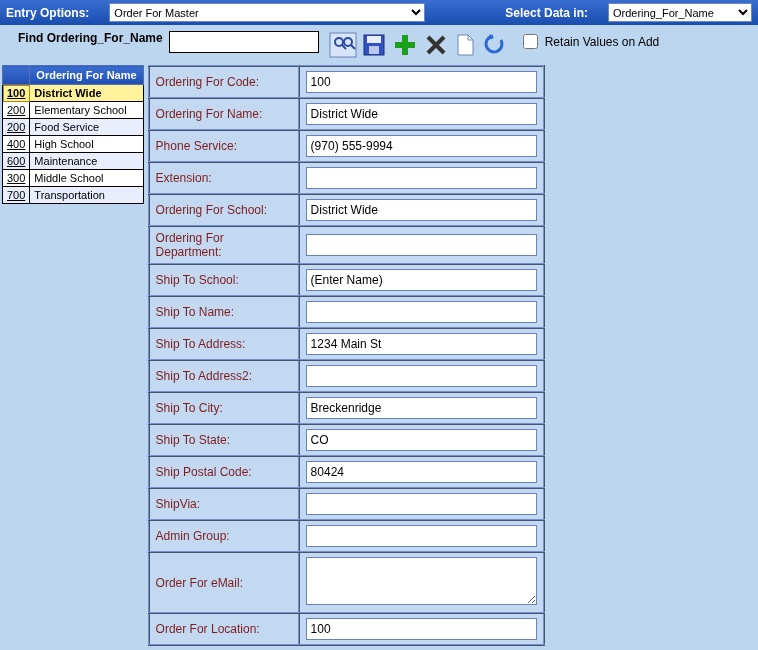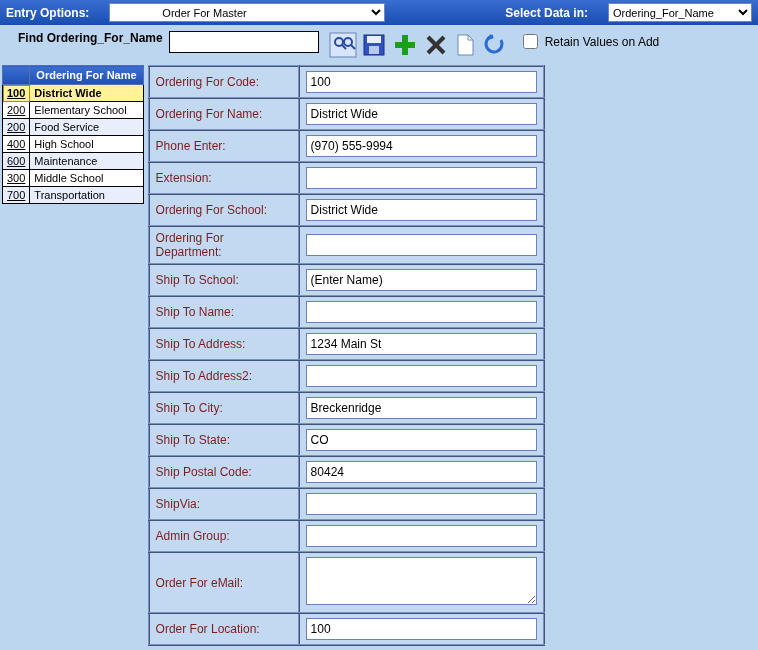--- a/index.html
+++ b/index.html
@@ -23,21 +23,21 @@
   }
   .top-bar .spacer { flex: 1; }
   .top-bar select {
     font-family: Verdana, Arial, sans-serif;
     font-size: 11px;
     background: #fff;
     color: #000;
     border: 1px solid #6b88c0;
     height: 19px;
   }
-  #entry-opt-sel { width: 276px; padding-left: 48px; }
+  #entry-opt-sel { width: 316px; }
   #select-data-sel { width: 144px; }
   .toolbar {
     display: flex;
     align-items: flex-start;
     padding: 6px 12px 6px 18px;
     gap: 4px;
   }
   .toolbar .find-label { font-weight: bold; margin-right: 2px; }
   .toolbar input[type=text] {
     width: 150px;
@@ -206,21 +206,21 @@
     <tbody id="form-body">
         <tr>
           <td class="lbl">Ordering For Code:</td>
           <td class="val"><input type="text" value="100" style=""></td>
         </tr>
         <tr>
           <td class="lbl">Ordering For Name:</td>
           <td class="val"><input type="text" value="District Wide" style=""></td>
         </tr>
         <tr>
-          <td class="lbl">Phone Enter:</td>
+          <td class="lbl">Phone Service:</td>
           <td class="val"><input type="text" value="(970) 555-9994" style=""></td>
         </tr>
         <tr>
           <td class="lbl">Extension:</td>
           <td class="val"><input type="text" style=""></td>
         </tr>
         <tr>
           <td class="lbl">Ordering For School:</td>
           <td class="val"><input type="text" value="District Wide" style=""></td>
         </tr>

